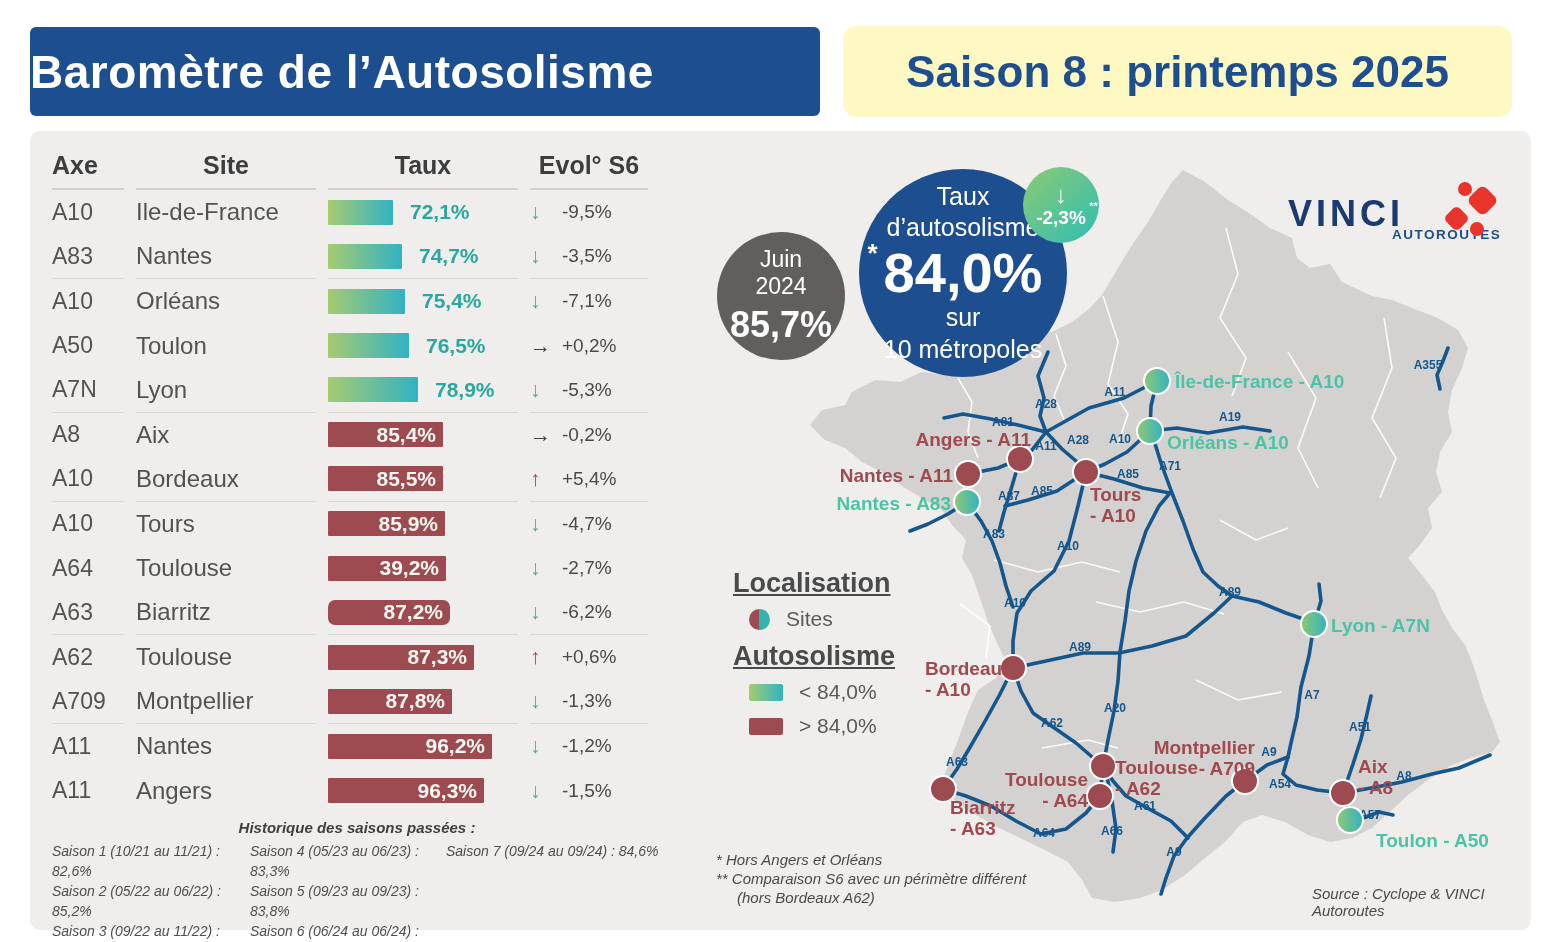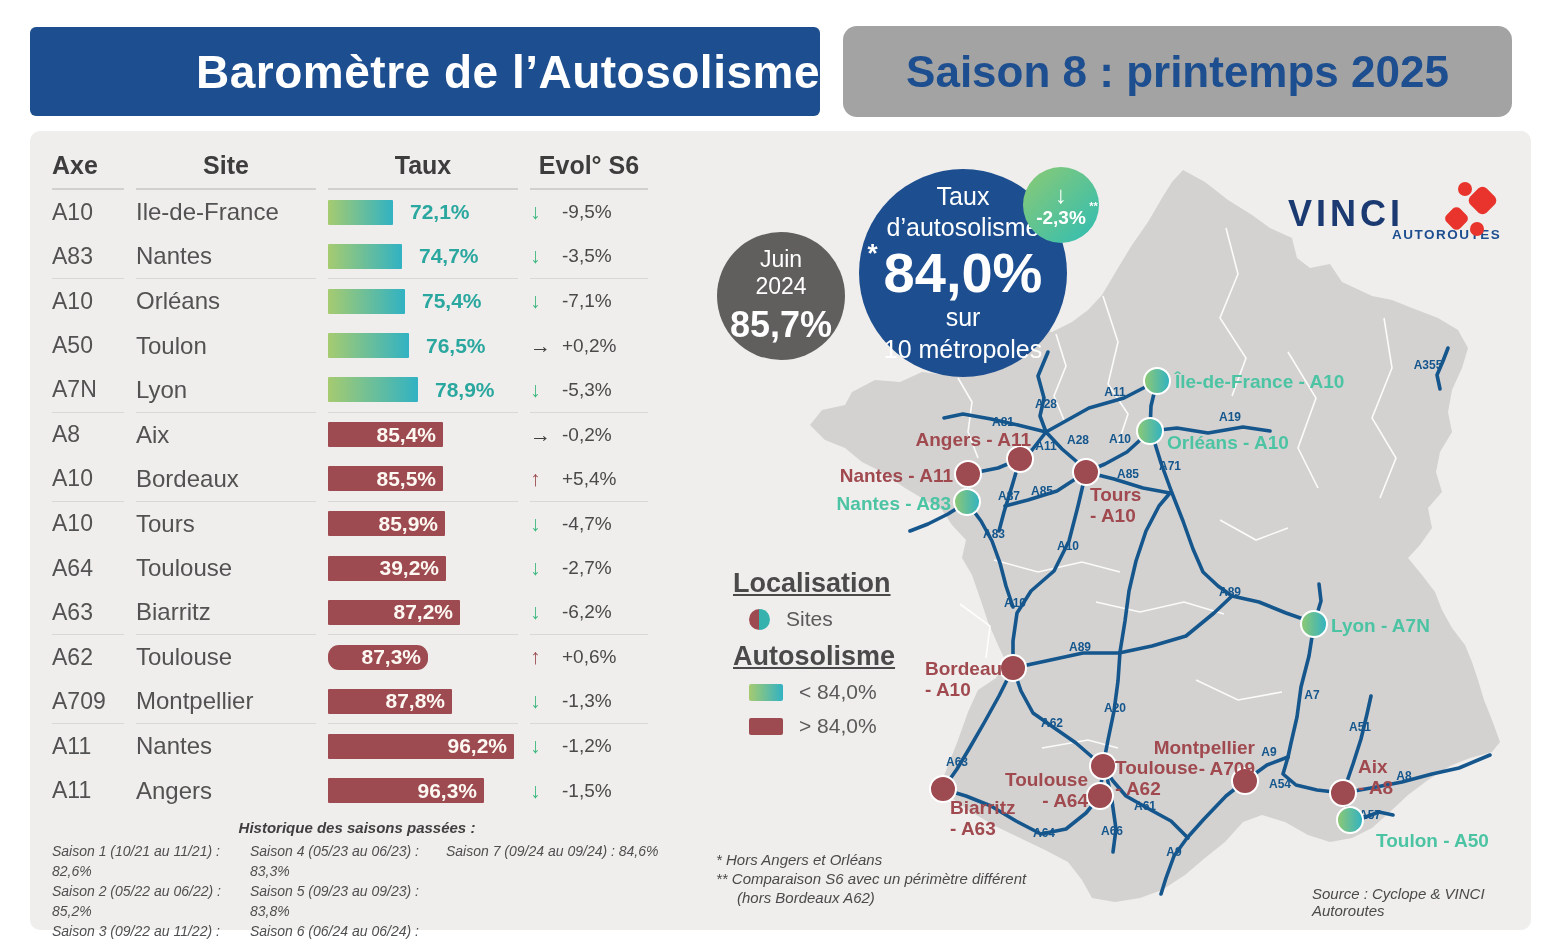--- a/index.html
+++ b/index.html
@@ -1,21 +1,21 @@
 <!DOCTYPE html>
 <html><head>
 <meta charset="utf-8">
 <style>
   html,body{margin:0;padding:0;background:#fff;font-family:"Liberation Sans",sans-serif;}
   #stage{position:relative;width:1559px;height:942px;background:#fff;overflow:hidden;}
 
   
   .title-box{position:absolute;left:30px;top:27px;width:790px;height:89px;background:#1d4e8f;border-radius:6px;
-    display:flex;align-items:center;justify-content:flex-end;color:#fff;font-size:46px;font-weight:800;letter-spacing:.5px;}
-  .season-box{position:absolute;left:843px;top:26px;width:669px;height:91px;background:#a3a3a3;border-radius:14px;
+    display:flex;align-items:center;justify-content:flex-start;color:#fff;font-size:46px;font-weight:800;letter-spacing:.5px;}
+  .season-box{position:absolute;left:843px;top:26px;width:669px;height:91px;background:#fef9c3;border-radius:14px;
     display:flex;align-items:center;justify-content:center;color:#1d4e8f;font-size:44px;font-weight:800;}
 
   .panel{position:absolute;left:30px;top:131px;width:1501px;height:799px;background:#efeeec;border-radius:10px;}
 
   
   #table{position:absolute;left:52px;top:142px;width:600px;}
   .thead,.trow{display:grid;grid-template-columns:72px 180px 190px 118px;column-gap:12px;align-items:stretch;}
   .thead{height:48px;font-size:25px;font-weight:700;color:#3d3d3d;}
   .thead>div{border-bottom:2px solid #d2d0cc;display:flex;align-items:center;}
   .thead>div.c{justify-content:center;}
@@ -319,32 +319,32 @@
           </div>
           <div class="evol">
             <span class="arr down">↓</span>
             <span>-2,7%</span>
           </div>
         </div>
         <div class="trow sep">
           <div class="axe">A63</div>
           <div class="site">Biarritz</div>
           <div class="taux">
-            <div class="bar high" style="width: 132px;">87,2%</div>
+            <div class="bar high" style="width: 122px; border-radius: 7px;">87,2%</div>
           </div>
           <div class="evol">
             <span class="arr down">↓</span>
             <span>-6,2%</span>
           </div>
         </div>
         <div class="trow">
           <div class="axe">A62</div>
           <div class="site">Toulouse</div>
           <div class="taux">
-            <div class="bar high" style="width: 100px; border-radius: 11px;">87,3%</div>
+            <div class="bar high" style="width: 146px;">87,3%</div>
           </div>
           <div class="evol">
             <span class="arr up">↑</span>
             <span>+0,6%</span>
           </div>
         </div>
         <div class="trow sep">
           <div class="axe">A709</div>
           <div class="site">Montpellier</div>
           <div class="taux">
@@ -352,21 +352,21 @@
           </div>
           <div class="evol">
             <span class="arr down">↓</span>
             <span>-1,3%</span>
           </div>
         </div>
         <div class="trow">
           <div class="axe">A11</div>
           <div class="site">Nantes</div>
           <div class="taux">
-            <div class="bar high" style="width: 186px;">96,2%</div>
+            <div class="bar high" style="width: 164px;">96,2%</div>
           </div>
           <div class="evol">
             <span class="arr down">↓</span>
             <span>-1,2%</span>
           </div>
         </div>
         <div class="trow">
           <div class="axe">A11</div>
           <div class="site">Angers</div>
           <div class="taux">

